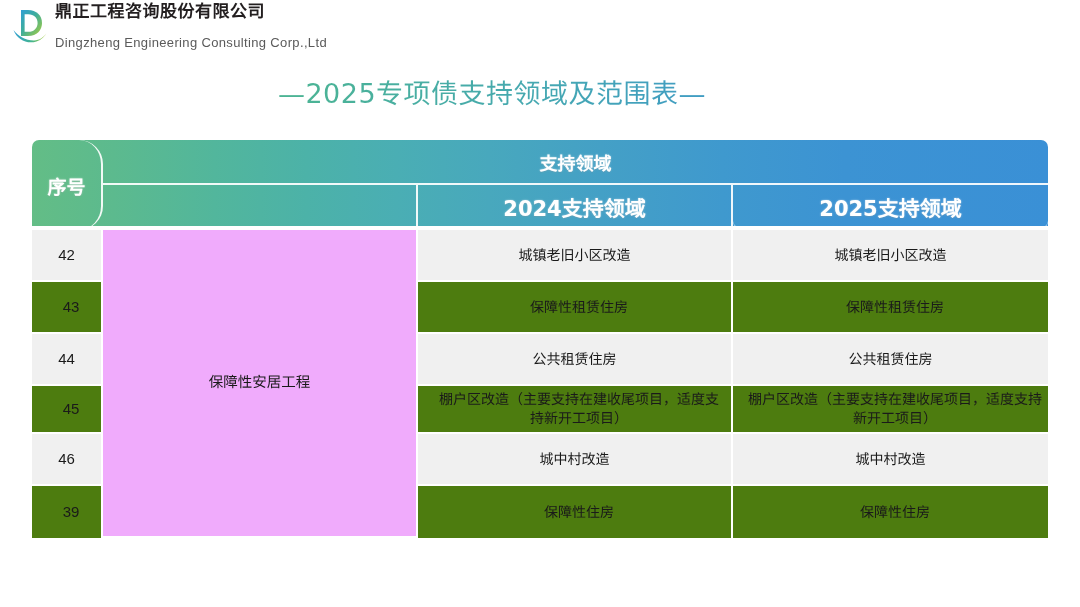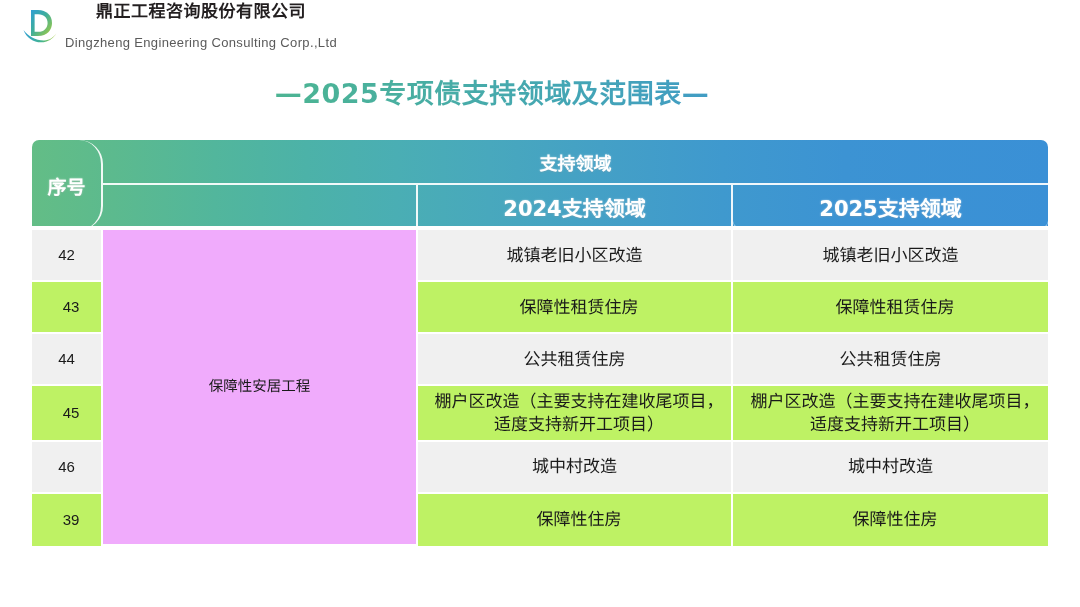--- a/index.html
+++ b/index.html
@@ -12,27 +12,26 @@
     height: 607px;
     background: #ffffff;
     font-family: "Liberation Sans", "DejaVu Sans", sans-serif;
     overflow: hidden;
     position: relative;
   }
 
   
   .brand {
     position: absolute;
-    left: 22px;
+    left: 12px;
     top: 4px;
     display: flex;
     align-items: center;
     gap: 7px;
     height: 44px;
-    text-align: center;
   }
   .brand-mark {
     width: 36px;
     height: 40px;
     flex: 0 0 36px;
     position: relative;
   }
   .brand-text {
     display: flex;
     flex-direction: column;
@@ -59,21 +58,21 @@
 
   
   .page-title {
     position: absolute;
     left: 0;
     top: 72px;
     width: 984px;
     text-align: center;
     font-family: "DejaVu Sans", sans-serif;
     font-size: 27px;
-    font-weight: 700;
+    font-weight: 400;
     letter-spacing: 0.5px;
     background: linear-gradient(90deg, #5cbb7f 0%, #4bb396 32%, #44a6b5 58%, #3f94d0 84%, #3d8ed8 100%);
     -webkit-background-clip: text;
     background-clip: text;
     color: transparent;
     -webkit-text-fill-color: transparent;
     white-space: nowrap;
   }
 
   
@@ -147,32 +146,32 @@
 
   
   tbody td {
     border-right: 2px solid #ffffff;
     border-bottom: 2px solid #ffffff;
     border-top: none;
     border-left: none;
     text-align: center;
     vertical-align: middle;
     color: #1a1a1a;
-    font-size: 17px;
+    font-size: 14px;
     line-height: 1.35;
     padding: 4px 6px;
     box-sizing: border-box;
   }
   tbody td.last { border-right: none; }
   tbody tr:last-child td { border-bottom: none; }
 
   td.num { font-family: "Liberation Sans", sans-serif; font-size: 15px; }
 
   .r-light { background: #f0f0f0; }
-  .r-dark  { background: #bef264; padding-left: 15px; }
+  .r-dark  { background: #4d7c0f; padding-left: 15px; }
   td.cat   { background: #f0abfc; font-size: 14.5px; }
 
   tbody tr.h-std td { height: 52px; }
   tbody tr.h-tall td { height: 48px; }
 </style>
 </head>
 <body>
 
 <div class="brand">
   <div class="brand-mark">

